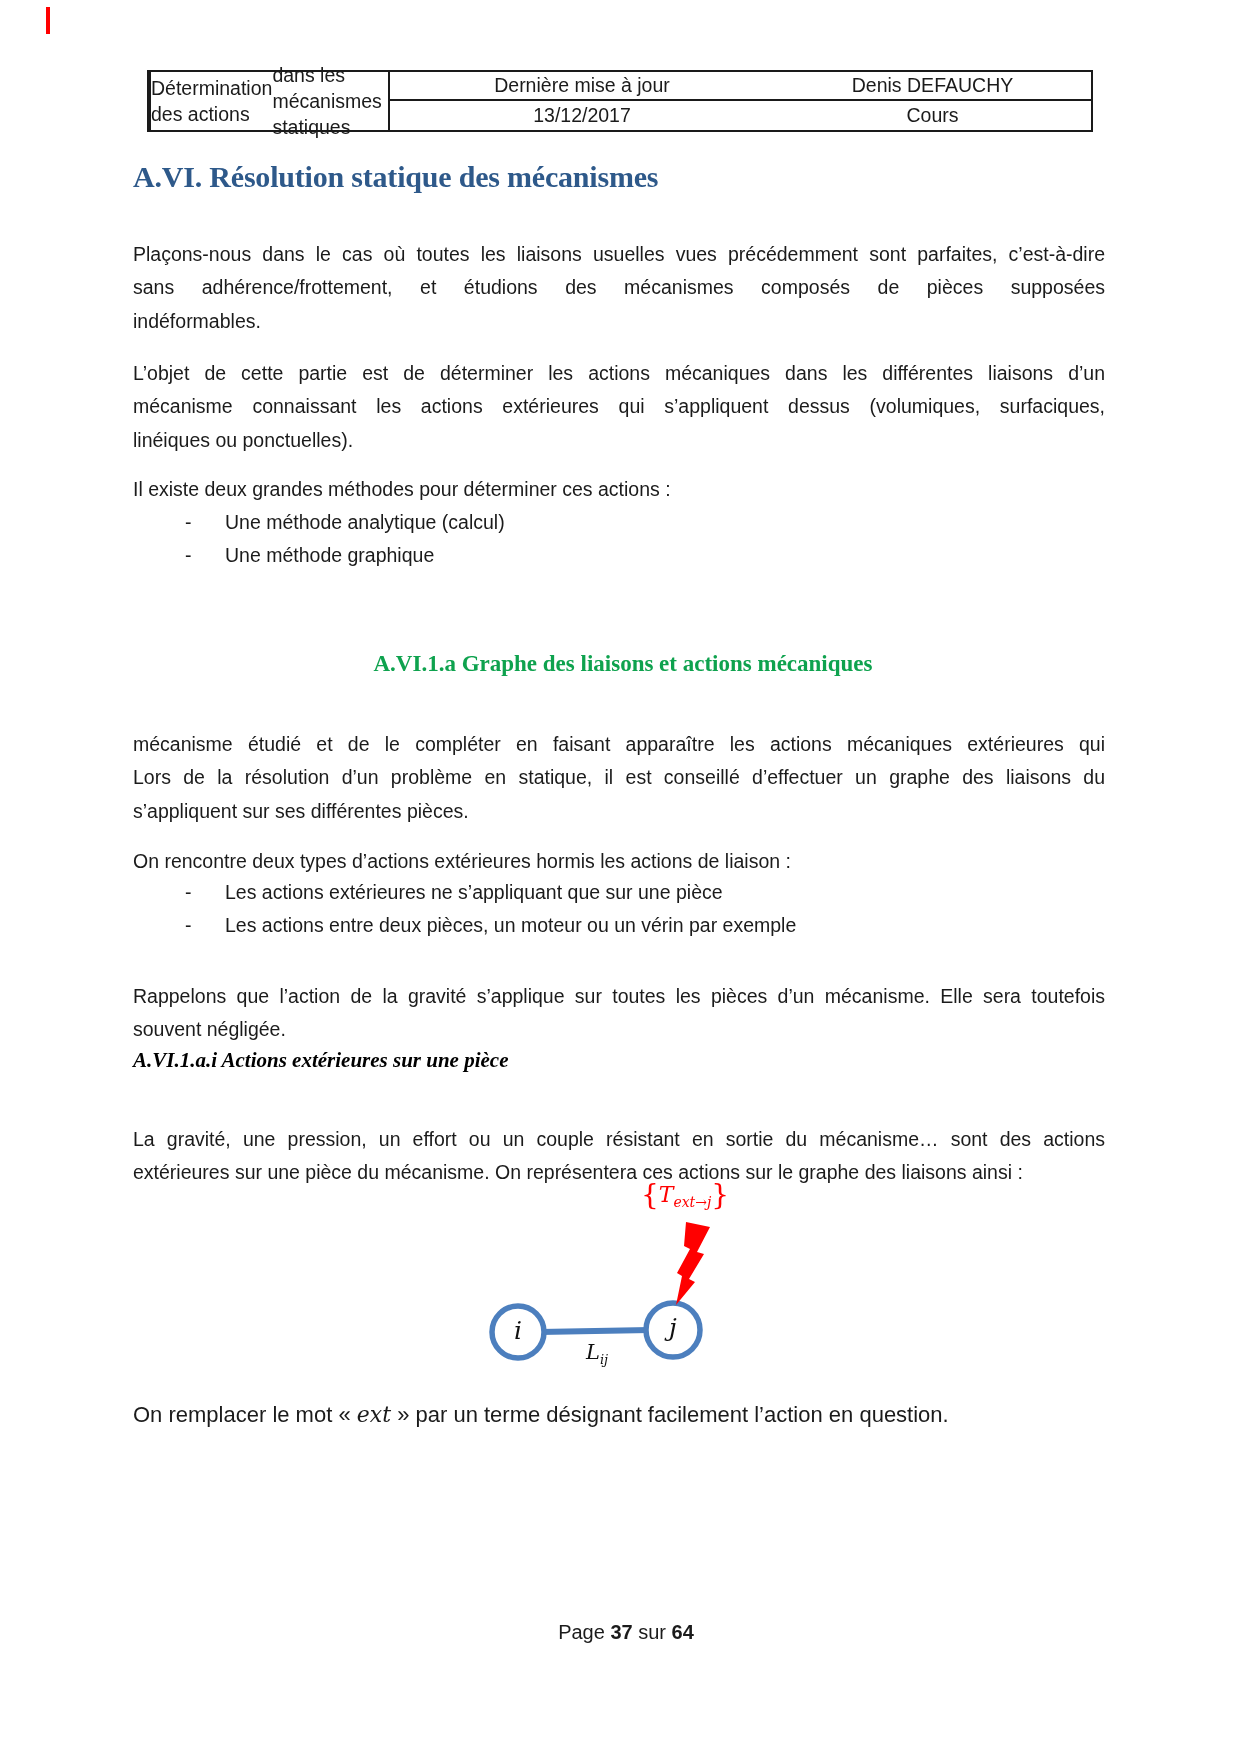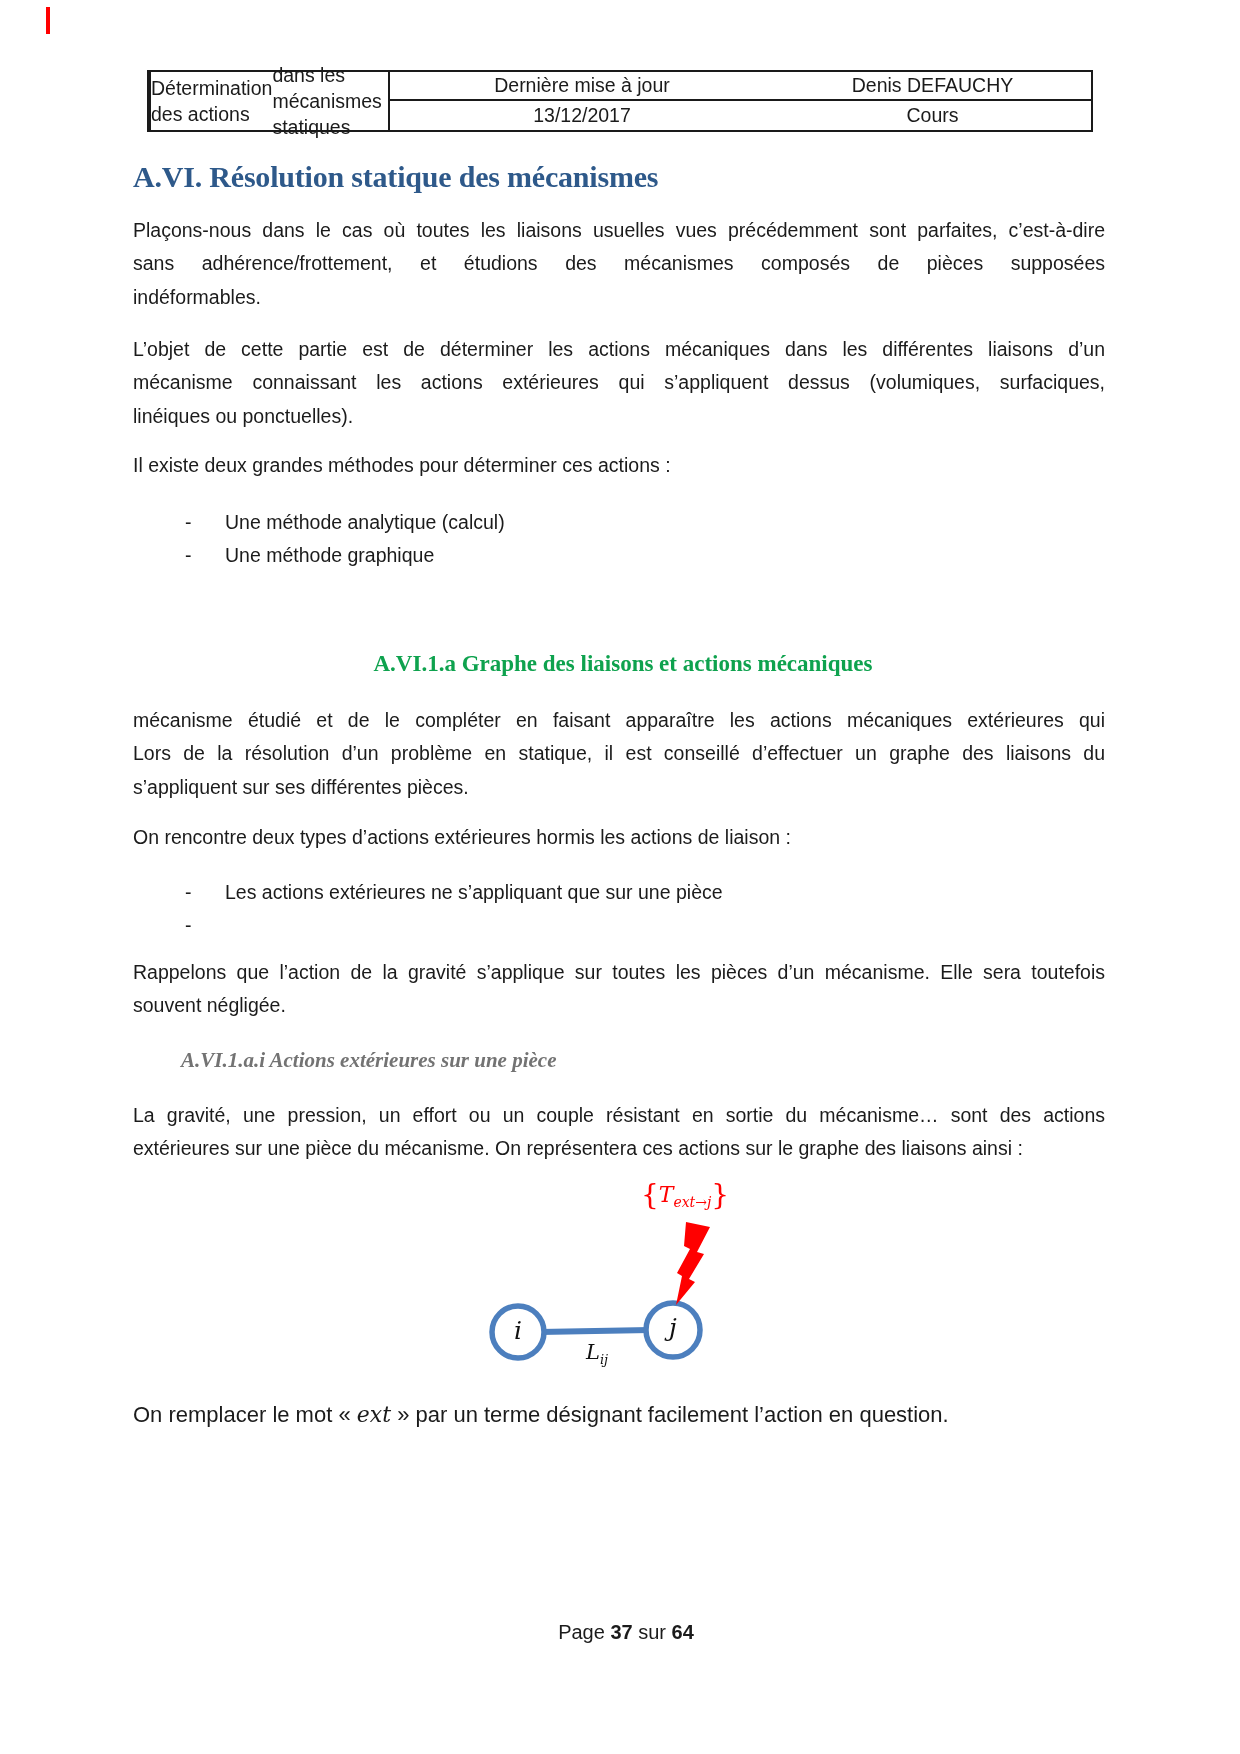--- a/index.html
+++ b/index.html
@@ -21,21 +21,21 @@
 
   
   .h1{left:133px;top:160px;width:980px;font-family:"Liberation Serif",serif;font-weight:bold;
       font-size:30px;letter-spacing:-0.2px;}
   .h2{left:133px;top:592px;width:980px;font-family:"Liberation Serif",serif;font-weight:bold;font-size:27px;}
   .h3{left:133px;top:651px;width:980px;font-family:"Liberation Serif",serif;font-weight:bold;font-size:23px;text-align:center;}
   .h4{left:133px;top:1048px;width:980px;font-family:"Liberation Serif",serif;font-weight:bold;
       font-style:italic;font-size:21px;}
 
   
-  .para{left:133px;width:972px;font-size:19.5px;line-height:33.4px;}
+  .para{left:133px;width:972px;font-size:19.5px;line-height:33.4px;margin-top:24px;}
   .jline{text-align:justify;text-align-last:justify;}
   .jline-last{text-align-last:left;}
   .bullets{left:133px;width:972px;font-size:19.5px;line-height:33.4px;}
   .bullet-row{display:flex;}
   .bullet-dash{margin-left:52px;width:40px;flex:0 0 40px;}
 
   
   .diagram-svg{left:380px;top:1165px;}
   .math{font-family:"DejaVu Serif","Liberation Serif",serif;font-style:italic;}
   .t-label{left:630px;top:1178px;width:110px;text-align:center;color:#ff0000;font-size:22px;white-space:nowrap;}
@@ -102,29 +102,30 @@
     </div>
   <div class="abs para" style="top:821px">On rencontre deux types d’actions extérieures hormis les actions de liaison :</div>
 
   <div class="abs bullets" style="top:876px">
     <div class="bullet-row">
       <span class="bullet-dash">-</span>
       <span>Les actions extérieures ne s’appliquant que sur une pièce</span>
     </div>
     <div class="bullet-row">
       <span class="bullet-dash">-</span>
+      <span>Les actions entre deux pièces, un moteur ou un vérin par exemple</span>
     </div>
   </div>
 
   <div class="abs para" style="top:956px">
       <div class="jline">Rappelons que l’action de la gravité s’applique sur toutes les pièces d’un mécanisme. Elle sera toutefois</div>
       <div class="jline jline-last">souvent négligée.</div>
     </div>
 
-  <div class="abs h4" style="color: #737373; margin-left: 48px;">A.VI.1.a.i Actions extérieures sur une pièce</div>
+  <div class="abs h4" style="color: #000000;">A.VI.1.a.i Actions extérieures sur une pièce</div>
 
   <div class="abs para" style="top:1099px">
       <div class="jline">La gravité, une pression, un effort ou un couple résistant en sortie du mécanisme… sont des actions</div>
       <div class="jline jline-last">extérieures sur une pièce du mécanisme. On représentera ces actions sur le graphe des liaisons ainsi :</div>
     </div>
 
   <svg class="abs diagram-svg" width="420" height="220" viewBox="0 0 420 220">
     <line x1="160" y1="167" x2="270" y2="165" stroke="#4C7FBE" stroke-width="6"></line>
     <circle cx="138" cy="167" r="26" fill="#ffffff" stroke="#4C7FBE" stroke-width="5.5"></circle>
     <circle cx="293" cy="165" r="27" fill="#ffffff" stroke="#4C7FBE" stroke-width="5.5"></circle>

